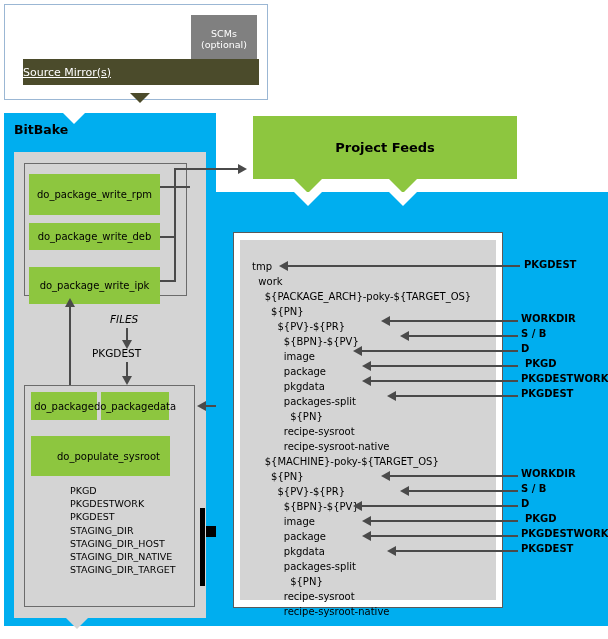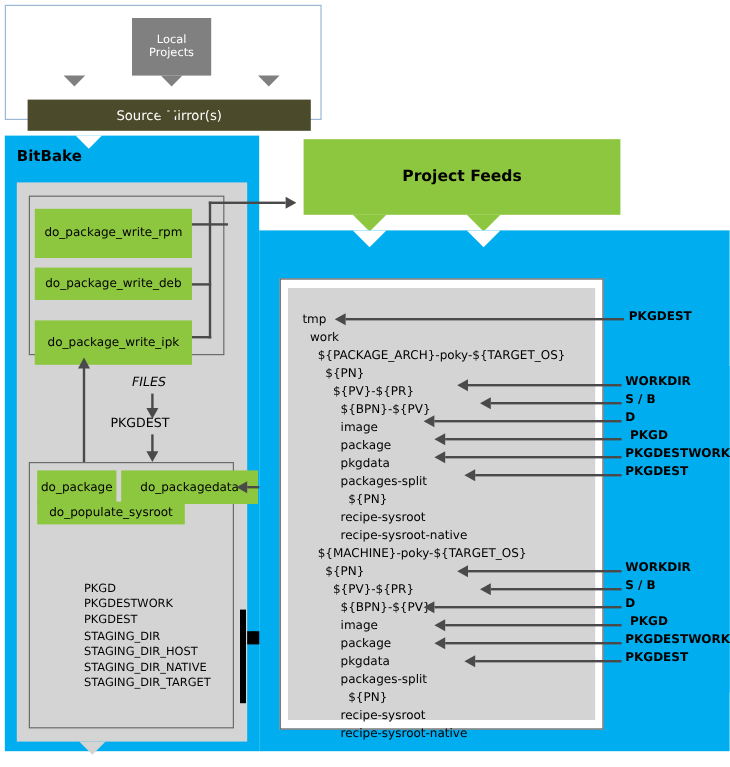--- a/index.html
+++ b/index.html
@@ -11,40 +11,40 @@
   .src-box{position:absolute;top:10px;width:66px;height:48px;background:#808080;color:#ffffff;
            font-size:9.5px;line-height:11.5px;text-align:center;display:flex;align-items:center;justify-content:center;}
   .src-box span{display:block;padding:0 2px;}
   #src-upstream{left:24px;}
   #src-local{left:105px;}
   #src-scm{left:186px;}
   .src-notch{position:absolute;top:58px;width:0;height:0;border-left:9px solid transparent;border-right:9px solid transparent;border-top:9px solid #808080;}
   #notch-upstream{left:48px;}
   #notch-local{left:129px;}
   #notch-scm{left:210px;}
-  #source-mirror{left:18px;top:78px;width:236px;height:26px;background:#4b4b2b;color:#ffffff;font-size:11px;
-                 display:flex;align-items:center;justify-content:center;}
+  #source-mirror{left:18px;top:54px;width:236px;height:26px;background:#4b4b2b;color:#ffffff;font-size:11px;
+                 display:flex;align-items:center;justify-content:flex-start;text-decoration:underline;}
   #mirror-notch{left:125px;top:88px;width:0;height:0;border-left:10px solid transparent;border-right:10px solid transparent;border-top:10px solid #4b4b2b;}
   
   #bitbake-panel{left:4px;top:113px;width:212px;height:513px;background:#00aeef;}
   #bitbake-title{left:14px;top:122px;font-size:12.5px;font-weight:bold;color:#000;}
   #bb-notch-in{left:63px;top:113px;width:0;height:0;border-left:11px solid transparent;border-right:11px solid transparent;border-top:11px solid #ffffff;}
   #bitbake-inner{left:14px;top:152px;width:192px;height:466px;background:#d4d4d4;}
   #bb-notch-out{left:66px;top:618px;width:0;height:0;border-left:11px solid transparent;border-right:11px solid transparent;border-top:11px solid #d4d4d4;}
   
   #write-group{left:24px;top:163px;width:163px;height:133px;border:1px solid #6b6b6b;box-sizing:border-box;background:transparent;}
   .gtask{position:absolute;background:#8dc63f;color:#000;font-size:10px;display:flex;align-items:center;justify-content:center;}
   #task-rpm{left:29px;top:174px;width:131px;height:41px;}
   #task-deb{left:29px;top:223px;width:131px;height:27px;}
   #task-ipk{left:29px;top:267px;width:131px;height:37px;}
   
   #package-group{left:24px;top:385px;width:171px;height:222px;border:1px solid #6b6b6b;box-sizing:border-box;}
   #task-package{left:31px;top:392px;width:66px;height:28px;}
-  #task-packagedata{left:101px;top:392px;width:114px;height:28px;}
-  #task-populate{left:31px;top:418px;width:123px;height:19px;}
+  #task-packagedata{left:101px;top:392px;width:68px;height:28px;}
+  #task-populate{left:31px;top:436px;width:123px;height:40px;padding-left:16px;}
   #vars-list{left:70px;top:484px;font-size:9.5px;line-height:13.2px;color:#000;white-space:pre;}
   #files-label{left:110px;top:313px;font-size:10.5px;color:#000;font-style:italic;}
   #packages-label{left:92px;top:347px;font-size:10.5px;color:#000;}
   
   #package-feeds{left:253px;top:116px;width:264px;height:63px;background:#8dc63f;color:#000;font-size:13px;font-weight:bold;
                  display:flex;align-items:center;justify-content:center;}
   .pf-notch{position:absolute;top:179px;width:0;height:0;border-left:14px solid transparent;border-right:14px solid transparent;border-top:14px solid #8dc63f;}
   #pf-notch-1{left:294px;}
   #pf-notch-2{left:389px;}
   
@@ -69,23 +69,23 @@
   .arr-down{position:absolute;width:0;height:0;border-left:5px solid transparent;border-right:5px solid transparent;border-top:9px solid #4a4a4a;}
   
   #thick-shaft{left:206px;top:526px;width:34px;height:11px;background:#000;}
   #thick-head{left:236px;top:518px;width:0;height:0;border-top:14px solid transparent;border-bottom:14px solid transparent;border-left:18px solid #000;}
   #thick-bar{left:200px;top:508px;width:5px;height:78px;background:#000;}
 </style>
 </head>
 <body>
 
 <div class="abs" id="source-group">
-  <div class="src-box" id="src-local">
-    <span style="white-space:pre-line">Local
-Projects</span>
+  <div class="src-box" id="src-scm">
+    <span style="white-space:pre-line">SCMs
+(optional)</span>
   </div>
   <div class="src-notch" id="notch-upstream"></div>
   <div class="src-notch" id="notch-local"></div>
   <div class="src-notch" id="notch-scm"></div>
   <div class="abs" id="source-mirror">
     <span>Source Mirror(s)</span>
   </div>
   <div class="abs" id="mirror-notch"></div>
 </div>
 

